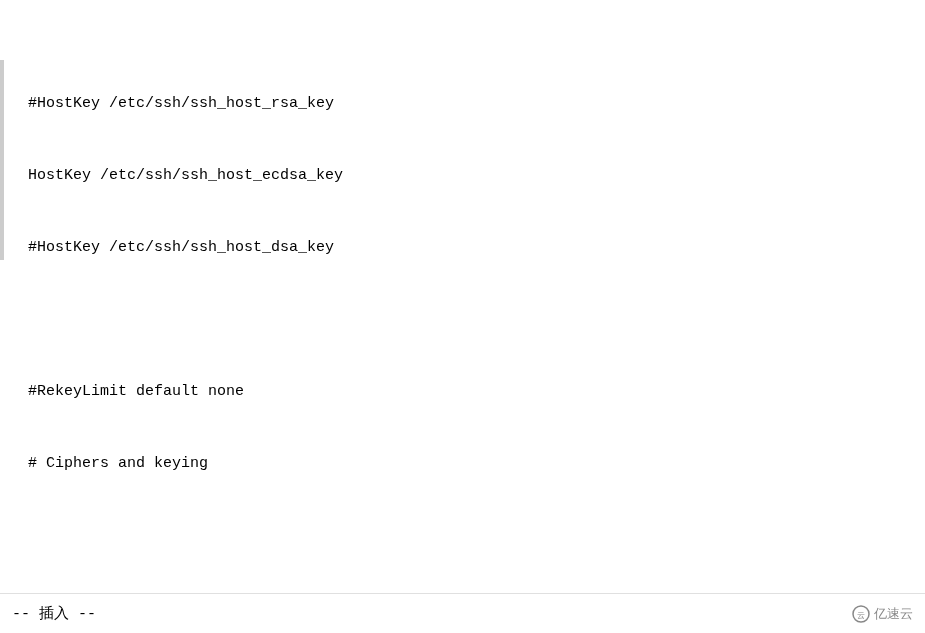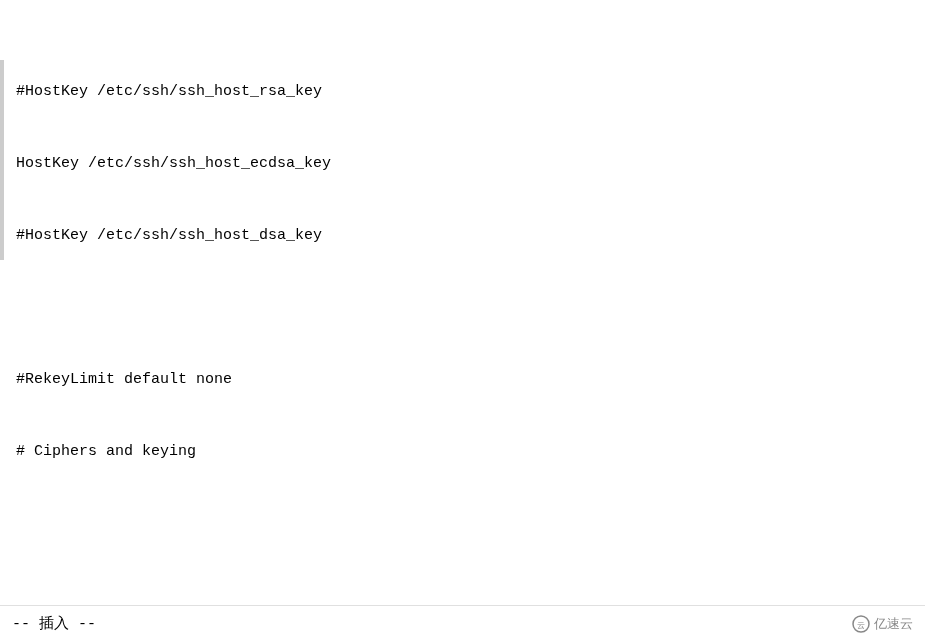--- a/index.html
+++ b/index.html
@@ -16,21 +16,21 @@
       width: 925px;
       height: 633px;
       overflow: hidden;
       position: relative;
     }
 
     .editor-container {
       width: 925px;
       height: 633px;
       background-color: #ffffff;
-      padding: 0;
+      padding: 12px;
       position: relative;
       overflow: hidden;
     }
 
     .code-area {
       padding: 8px 0 8px 12px;
       line-height: 1.6;
       white-space: pre;
       position: relative;
     }
@@ -47,25 +47,25 @@
 
     .code-line.empty {
       height: 24px;
     }
 
     .bottom-bar {
       position: absolute;
       bottom: 0;
       left: 0;
       right: 0;
-      height: 28px;
+      height: 40px;
       background-color: #ffffff;
       border-top: 1px solid #e0e0e0;
       display: flex;
-      align-items: flex-end;
+      align-items: center;
       justify-content: space-between;
       padding: 0 12px;
     }
 
     .insert-mode {
       color: #000000;
       font-size: 15px;
       font-family: 'Courier New', Courier, monospace;
     }
 

